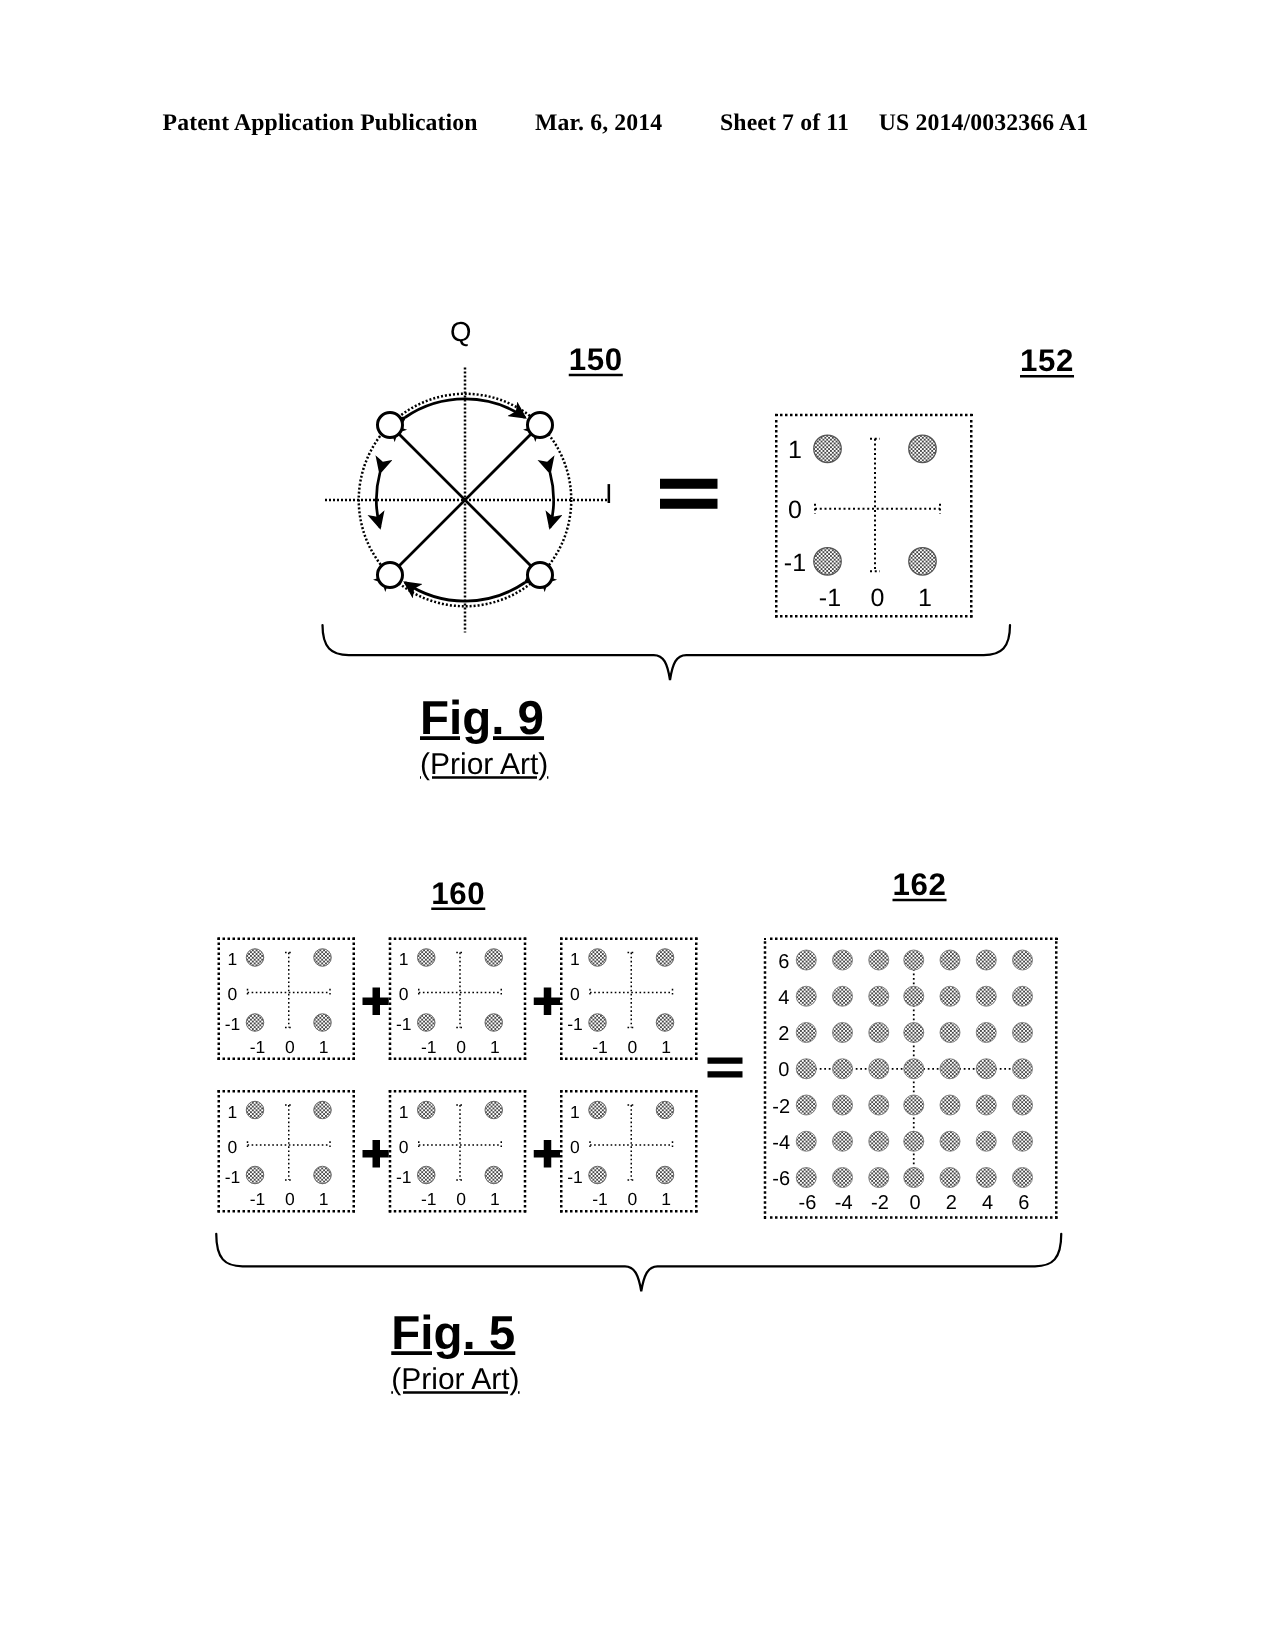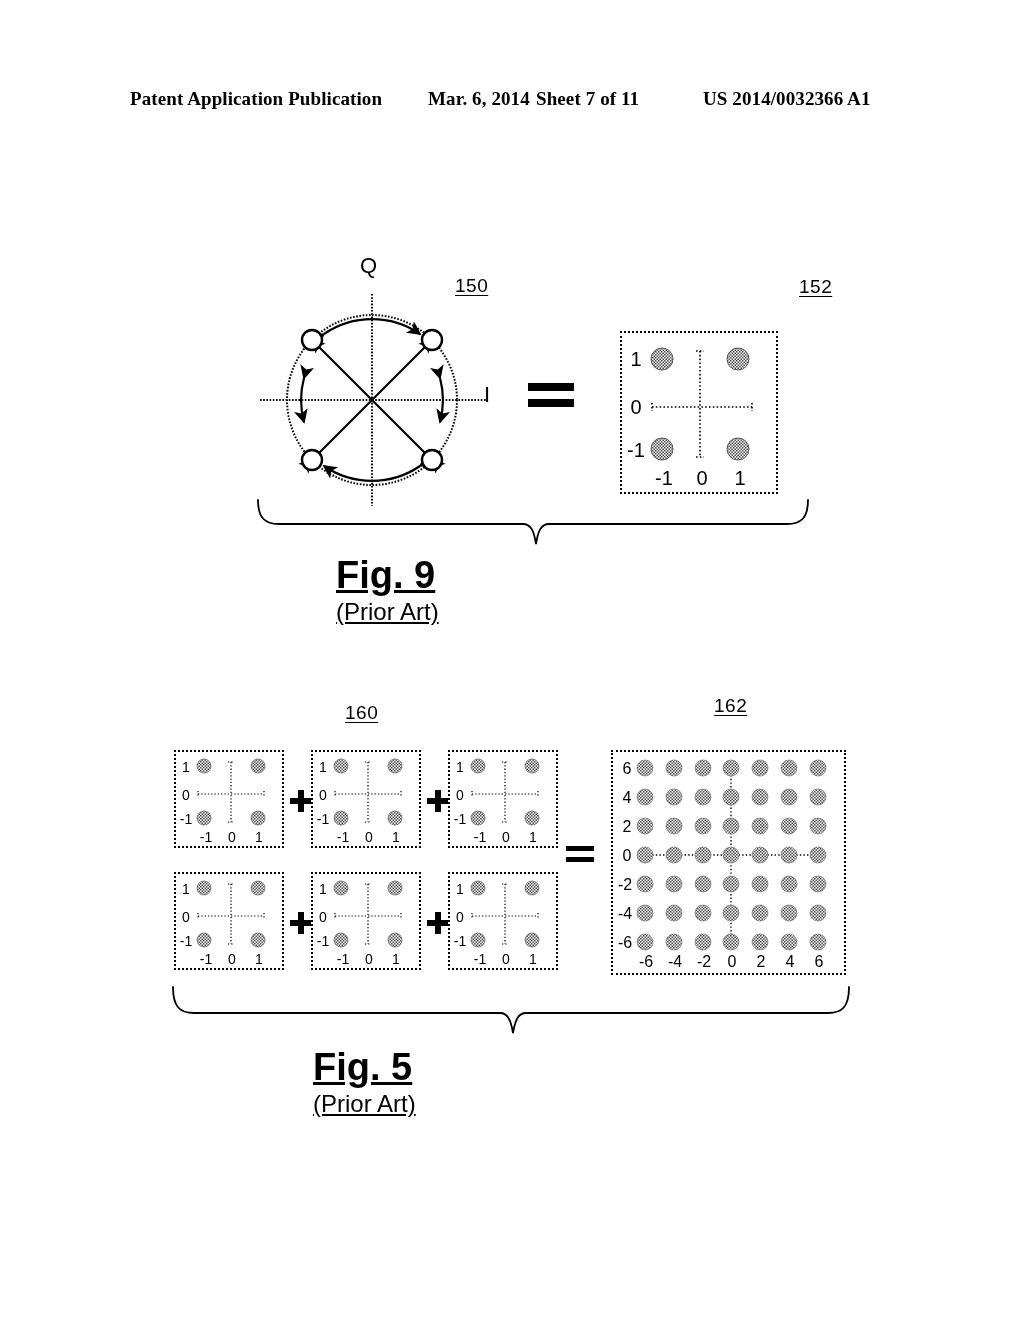--- a/index.html
+++ b/index.html
@@ -25,35 +25,35 @@
     width: 988px;
     height: 30px;
     font-family: "Liberation Serif", serif;
     font-weight: bold;
     font-size: 19px;
     letter-spacing: 0.1px;
     white-space: nowrap;
   }
   #page-header .h-pub   { position: absolute; left: 130px; top: 0; }
   #page-header .h-date  { position: absolute; left: 428px; top: 0; }
-  #page-header .h-sheet { position: absolute; left: 536px; top: 0; }
+  #page-header .h-sheet { position: absolute; left: 576px; top: 0; }
   #page-header .h-num   { position: absolute; left: 703px; top: 0; }
 
   
   .fig-canvas {
     position: absolute;
     font-family: "Liberation Sans", sans-serif;
   }
 
   
   .ref-num {
     position: absolute;
     font-family: "Liberation Sans", sans-serif;
-    font-weight: normal;
-    font-size: 19px;
+    font-weight: bold;
+    font-size: 25px;
     text-decoration: underline;
     text-underline-offset: 3px;
     line-height: 1;
     letter-spacing: 0.5px;
   }
 
   
   .axis-letter {
     position: absolute;
     font-family: "Liberation Sans", sans-serif;
@@ -143,21 +143,21 @@
   <span class="h-pub">Patent Application Publication</span>
   <span class="h-date">Mar. 6, 2014</span>
   <span class="h-sheet">Sheet 7 of 11</span>
   <span class="h-num">US 2014/0032366 A1</span>
 </div>
 
 <div class="fig-canvas" style="left:0; top:0; width:1024px; height:640px;">
 
   <div class="ref-num" style="left:455px; top:276px;">150</div>
 
-  <div class="ref-num" style="left:799px; top:277px;">152</div>
+  <div class="ref-num" style="left:816px; top:277px;">152</div>
 
   <div class="axis-letter" style="left:360px; top:255px;">Q</div>
 
   <div class="axis-letter" style="left:484px; top:384px;">I</div>
 
   <div class="constellation" style="left:258px; top:288px; width:240px; height:224px;">
     <svg width="240" height="224" viewBox="0 0 240 224" xmlns="http://www.w3.org/2000/svg">
       <defs>
         <marker id="ah" markerWidth="7" markerHeight="7" refX="5.6" refY="3.2" orient="auto" markerUnits="strokeWidth">
           <path d="M0,0 L6.4,3.2 L0,6.4 L1.6,3.2 z" fill="#000"></path>

